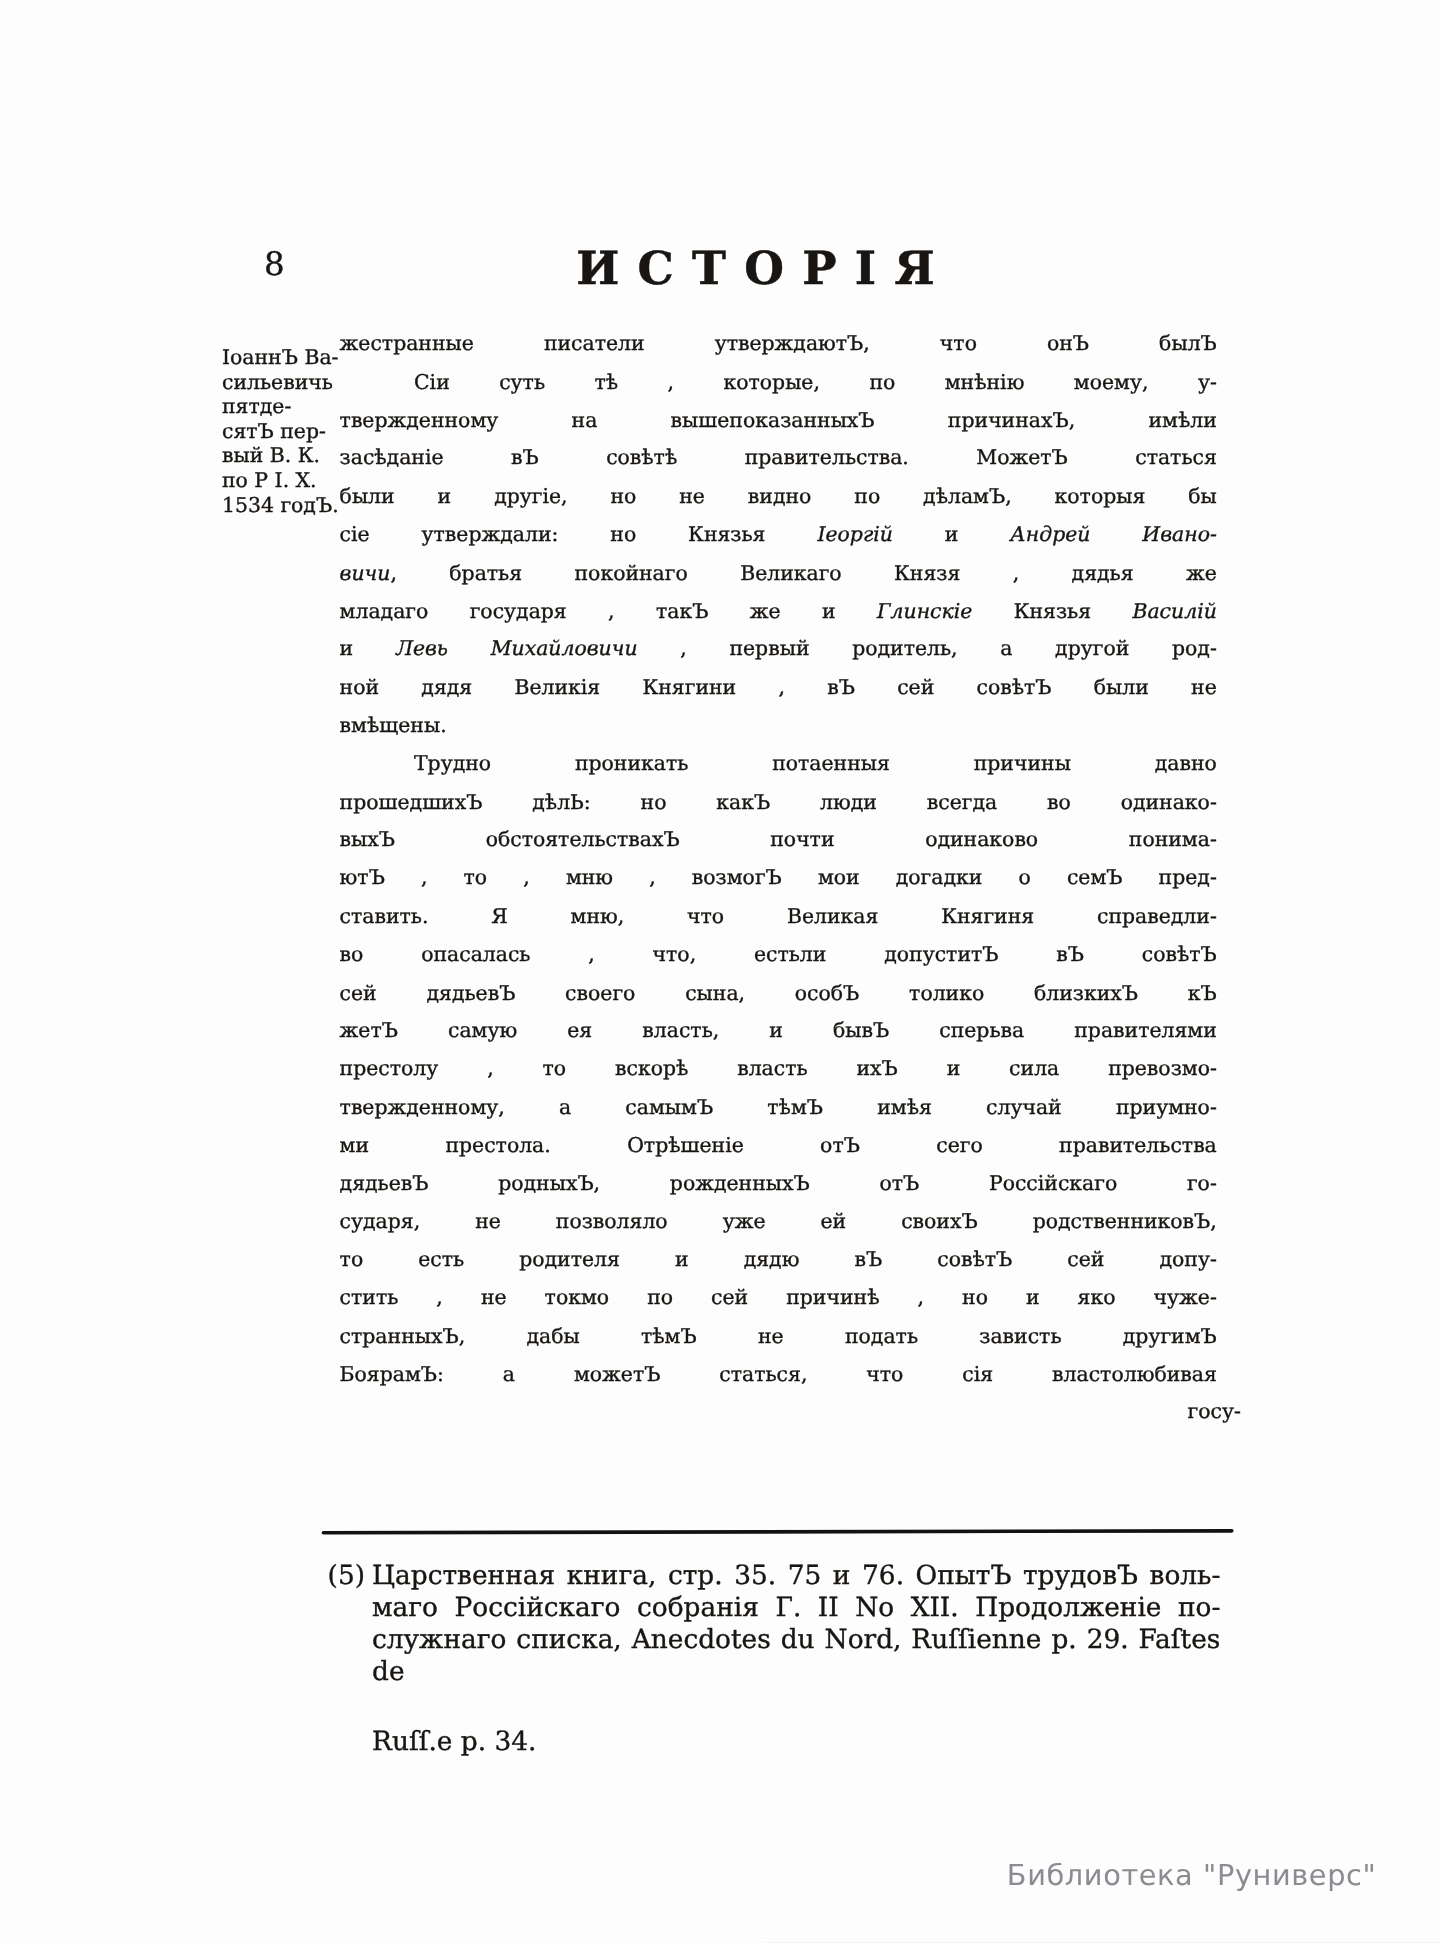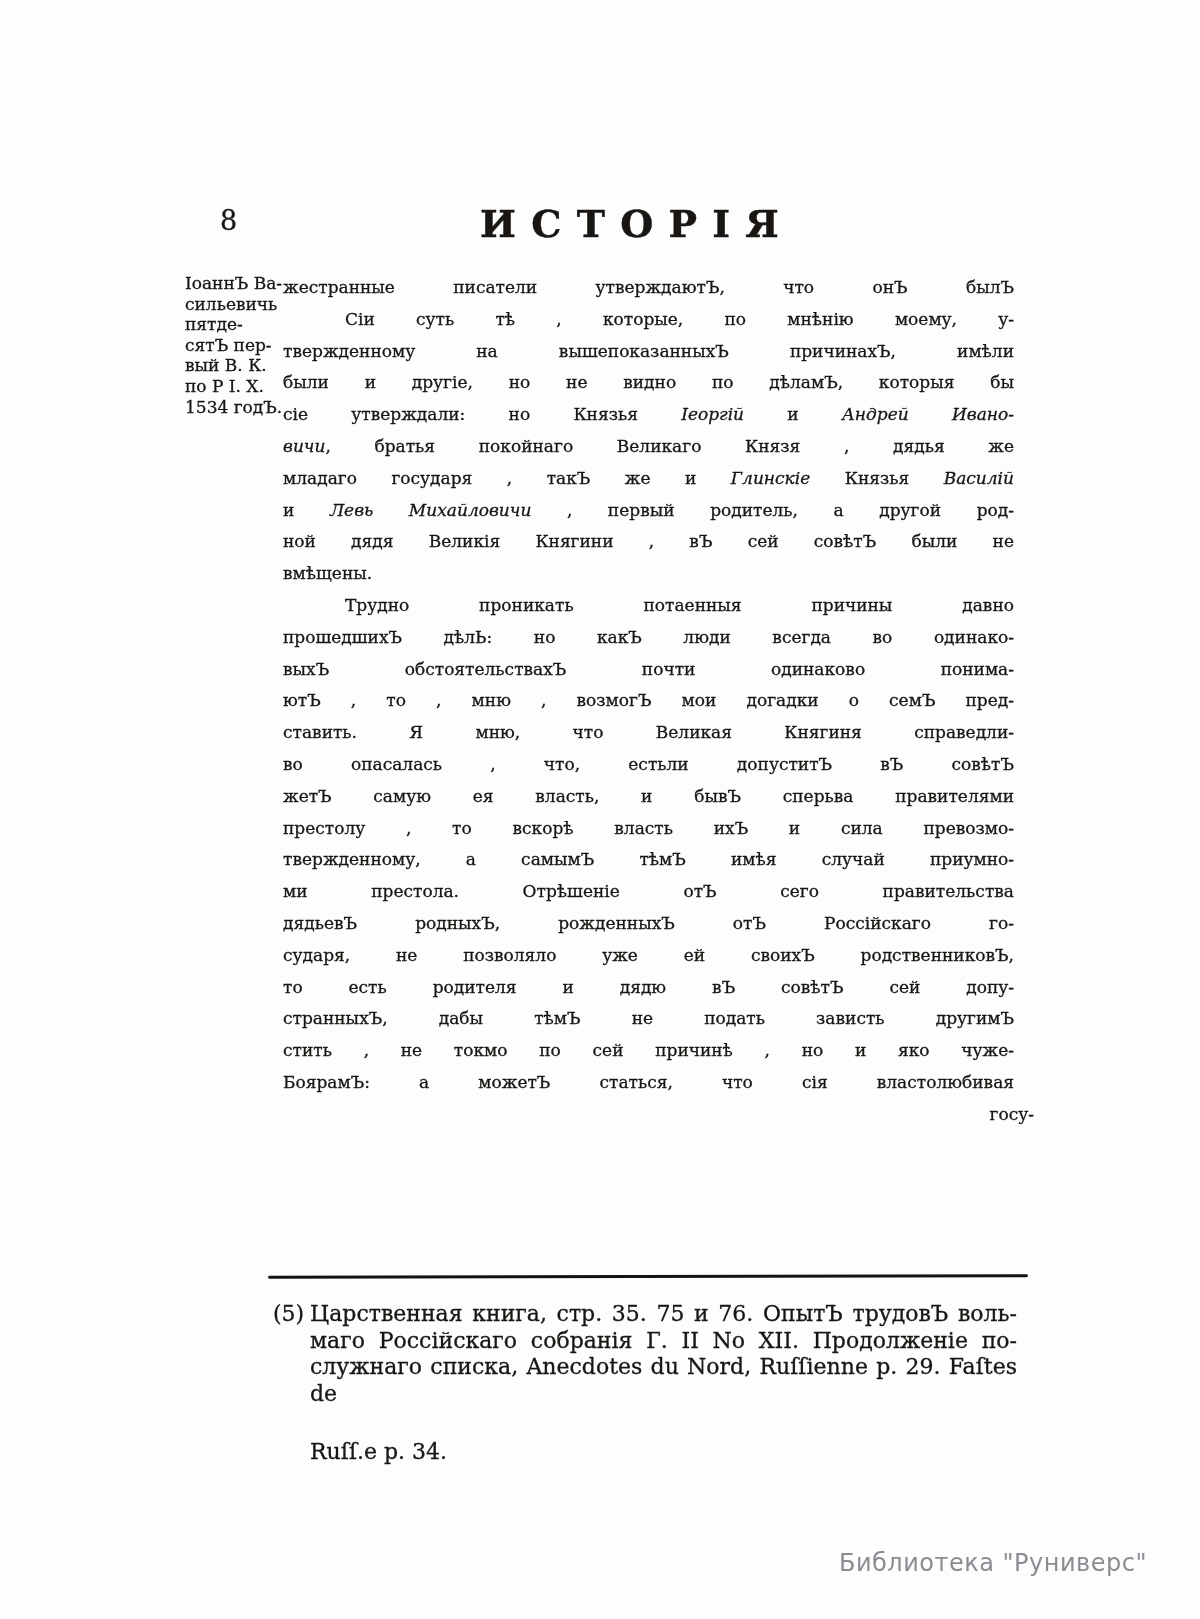--- a/index.html
+++ b/index.html
@@ -18,21 +18,21 @@
     font-size:27px;
   }
   .header {
     position:absolute; left:630px; top:201px;
     transform:translateX(-50%);
     font-size:38px; font-weight:bold;
     letter-spacing:1px; white-space:nowrap;
     -webkit-text-stroke:0.4px;
   }
   .margin-note {
-    position:absolute; left:185px; top:273px;
+    position:absolute; left:185px; top:288px;
     font-size:17px; line-height:20.6px;
     white-space:nowrap;
   }
   .body-text {
     position:absolute; left:283px; top:272px;
     width:731px;
     font-size:17px; line-height:31.8px;
   }
   .b-line {
     height:31.8px;
@@ -84,42 +84,44 @@
       <div class="mn-line"><span>сятЪ пер-</span></div>
       <div class="mn-line"><span>вый В. К.</span></div>
       <div class="mn-line"><span>по Р І. Х.</span></div>
       <div class="mn-line"><span>1534 годЪ.</span></div>
     </div>
 
   <div class="body-text">
       <div class="b-line"><span>жестранные писатели утверждаютЪ, что онЪ былЪ</span></div>
       <div class="b-line ind"><span>Сіи суть тѣ , которые, по мнѣнію моему, у-</span></div>
       <div class="b-line"><span>твержденному на вышепоказанныхЪ причинахЪ, имѣли</span></div>
+      <div class="b-line"><span>засѣданіе вЪ совѣтѣ правительства. МожетЪ статься</span></div>
       <div class="b-line"><span>были и другіе, но не видно по дѣламЪ, которыя бы</span></div>
       <div class="b-line"><span>сіе утверждали: но Князья </span><span class="it">Іеоргій</span><span> и </span><span class="it">Андрей Ивано-</span></div>
       <div class="b-line"><span class="it">вичи</span><span>, братья покойнаго Великаго Князя , дядья же</span></div>
       <div class="b-line"><span>младаго государя , такЪ же и </span><span class="it">Глинскіе</span><span> Князья </span><span class="it">Василій</span></div>
       <div class="b-line"><span>и </span><span class="it">Левь Михайловичи</span><span> , первый родитель, а другой род-</span></div>
       <div class="b-line"><span>ной дядя Великія Княгини , вЪ сей совѣтЪ были не</span></div>
       <div class="b-line end"><span>вмѣщены.</span></div>
       <div class="b-line ind"><span>Трудно проникать потаенныя причины давно</span></div>
       <div class="b-line"><span>прошедшихЪ дѣлЬ: но какЪ люди всегда во одинако-</span></div>
       <div class="b-line"><span>выхЪ обстоятельствахЪ почти одинаково понима-</span></div>
       <div class="b-line"><span>ютЪ , то , мню , возмогЪ мои догадки о семЪ пред-</span></div>
       <div class="b-line"><span>ставить. Я мню, что Великая Княгиня справедли-</span></div>
       <div class="b-line"><span>во опасалась , что, естьли допуститЪ вЪ совѣтЪ</span></div>
+      <div class="b-line"><span>сей дядьевЪ своего сына, особЪ толико близкихЪ кЪ</span></div>
       <div class="b-line"><span>жетЪ самую ея власть, и бывЪ сперьва правителями</span></div>
       <div class="b-line"><span>престолу , то вскорѣ власть ихЪ и сила превозмо-</span></div>
       <div class="b-line"><span>твержденному, а самымЪ тѣмЪ имѣя случай приумно-</span></div>
       <div class="b-line"><span>ми престола. Отрѣшеніе отЪ сего правительства</span></div>
       <div class="b-line"><span>дядьевЪ родныхЪ, рожденныхЪ отЪ Россійскаго го-</span></div>
       <div class="b-line"><span>сударя, не позволяло уже ей своихЪ родственниковЪ,</span></div>
       <div class="b-line"><span>то есть родителя и дядю вЪ совѣтЪ сей допу-</span></div>
+      <div class="b-line"><span>стить , не токмо по сей причинѣ , но и яко чуже-</span></div>
       <div class="b-line"><span>странныхЪ, дабы тѣмЪ не подать зависть другимЪ</span></div>
-      <div class="b-line"><span>стить , не токмо по сей причинѣ , но и яко чуже-</span></div>
       <div class="b-line"><span>БоярамЪ: а можетЪ статься, что сія властолюбивая</span></div>
       <div class="b-line cw"><span>госу-</span></div>
     </div>
 
   <div class="rule"></div>
 
   <div class="footnote">
     <span class="f-marker">(5)</span>
     <div>
         <div class="f-line"><span>Царственная книга, стр. 35. 75 и 76. ОпытЪ трудовЪ воль-</span></div>

